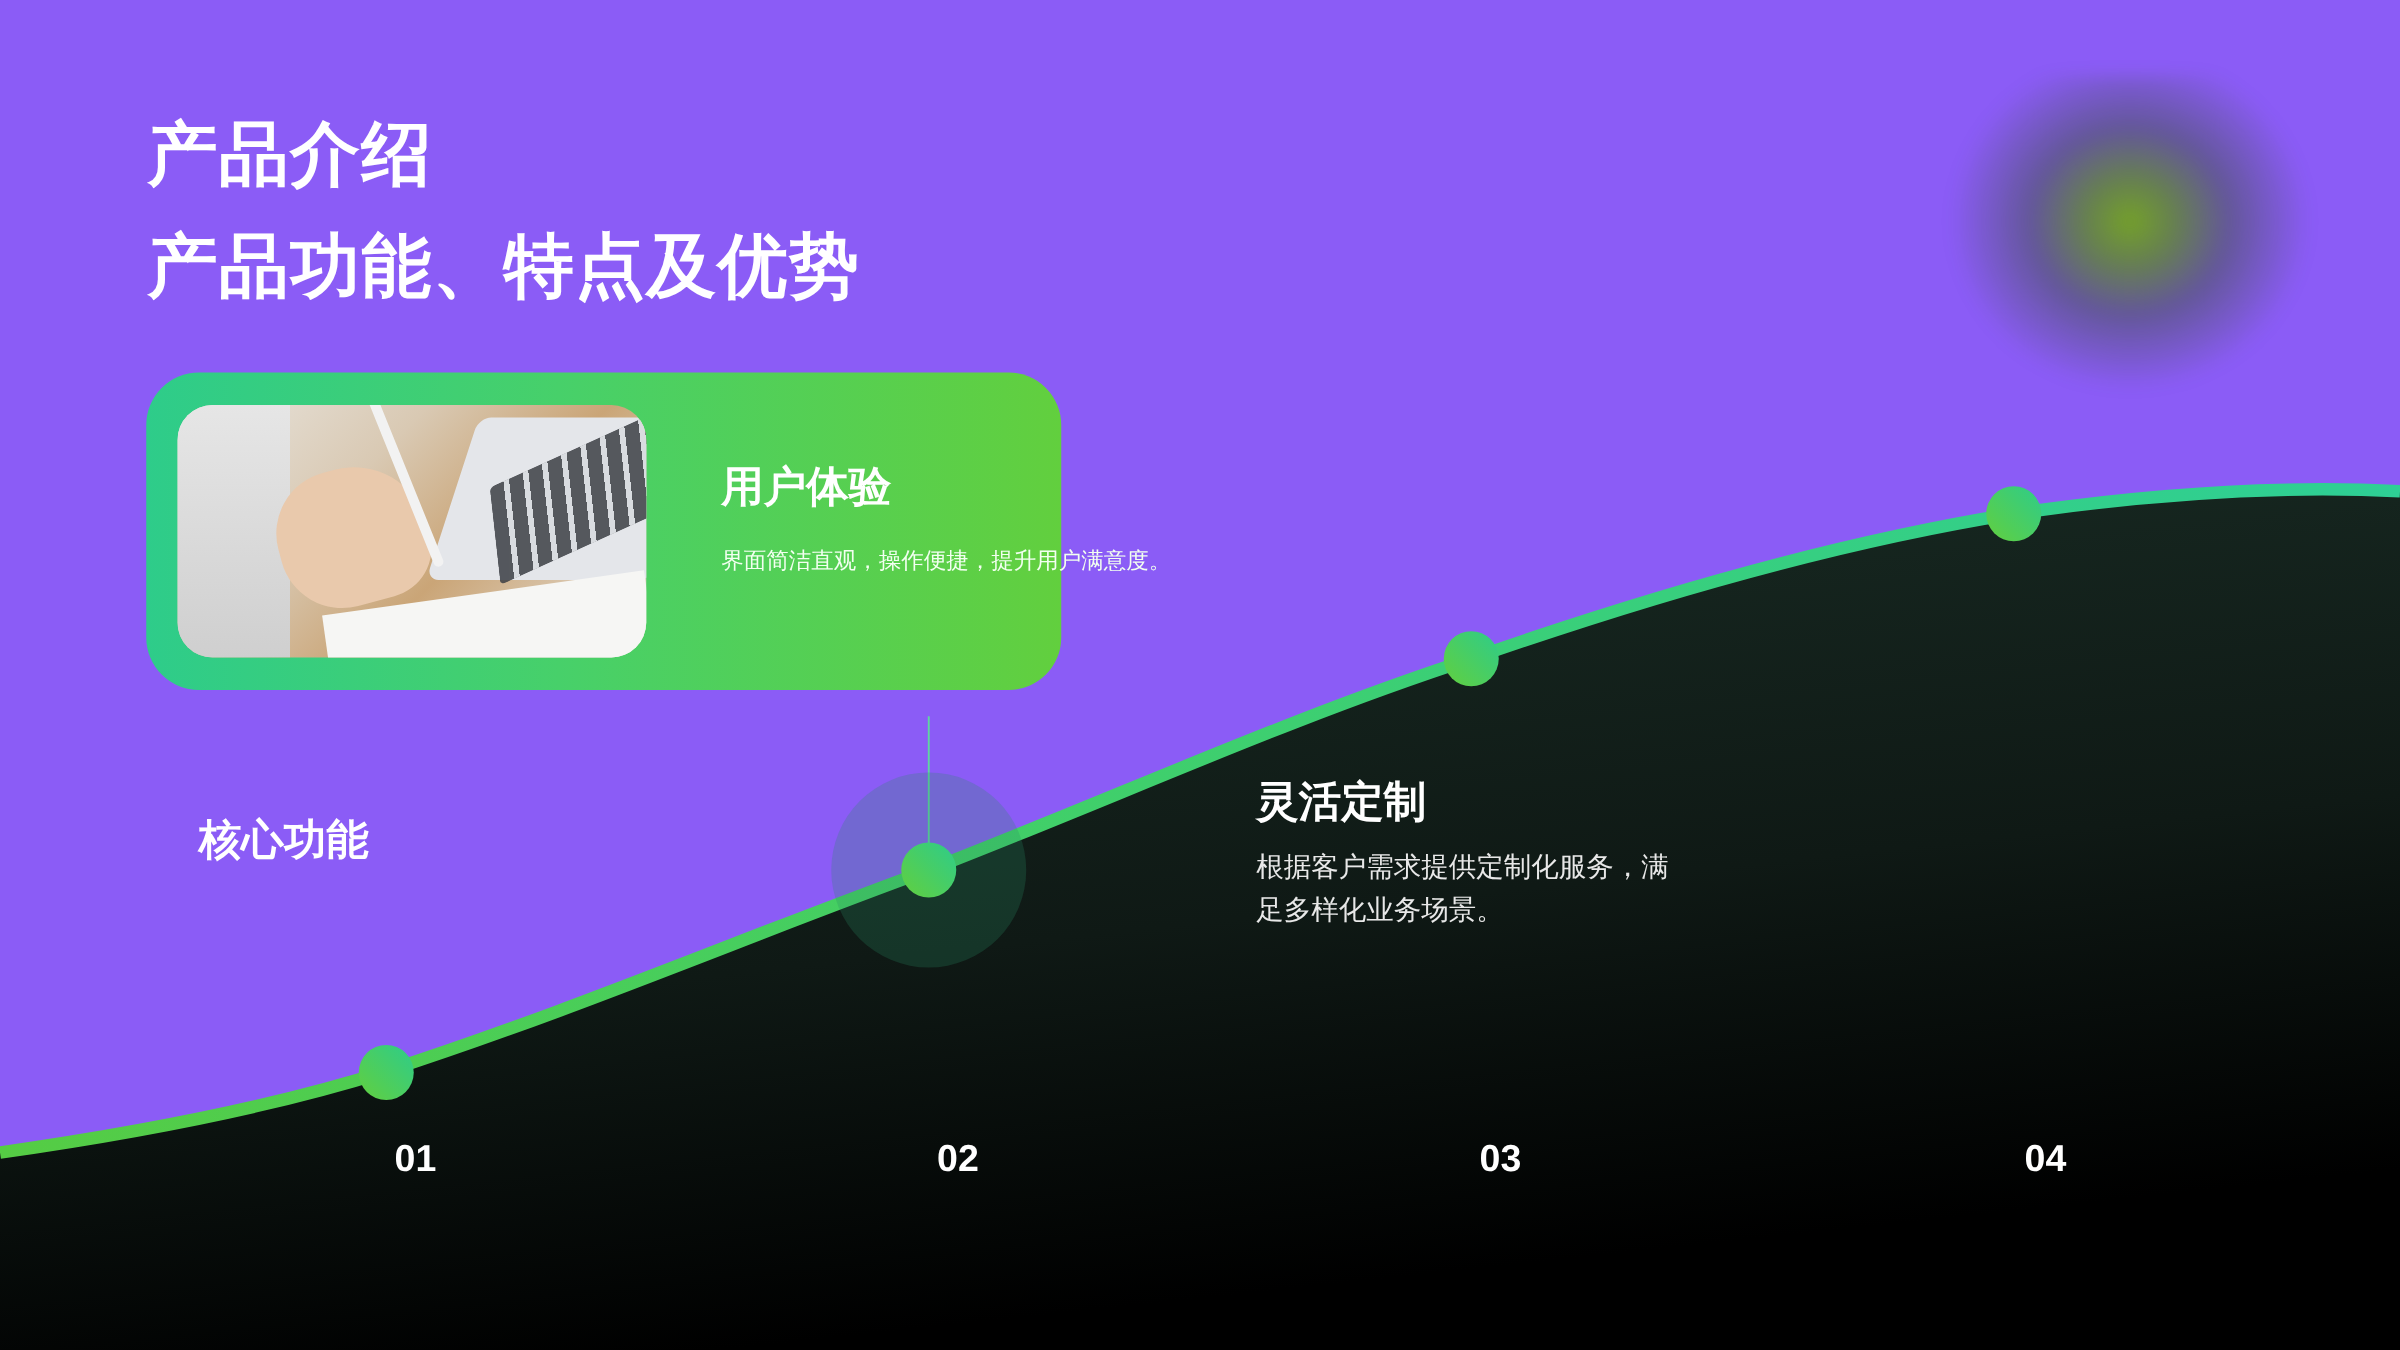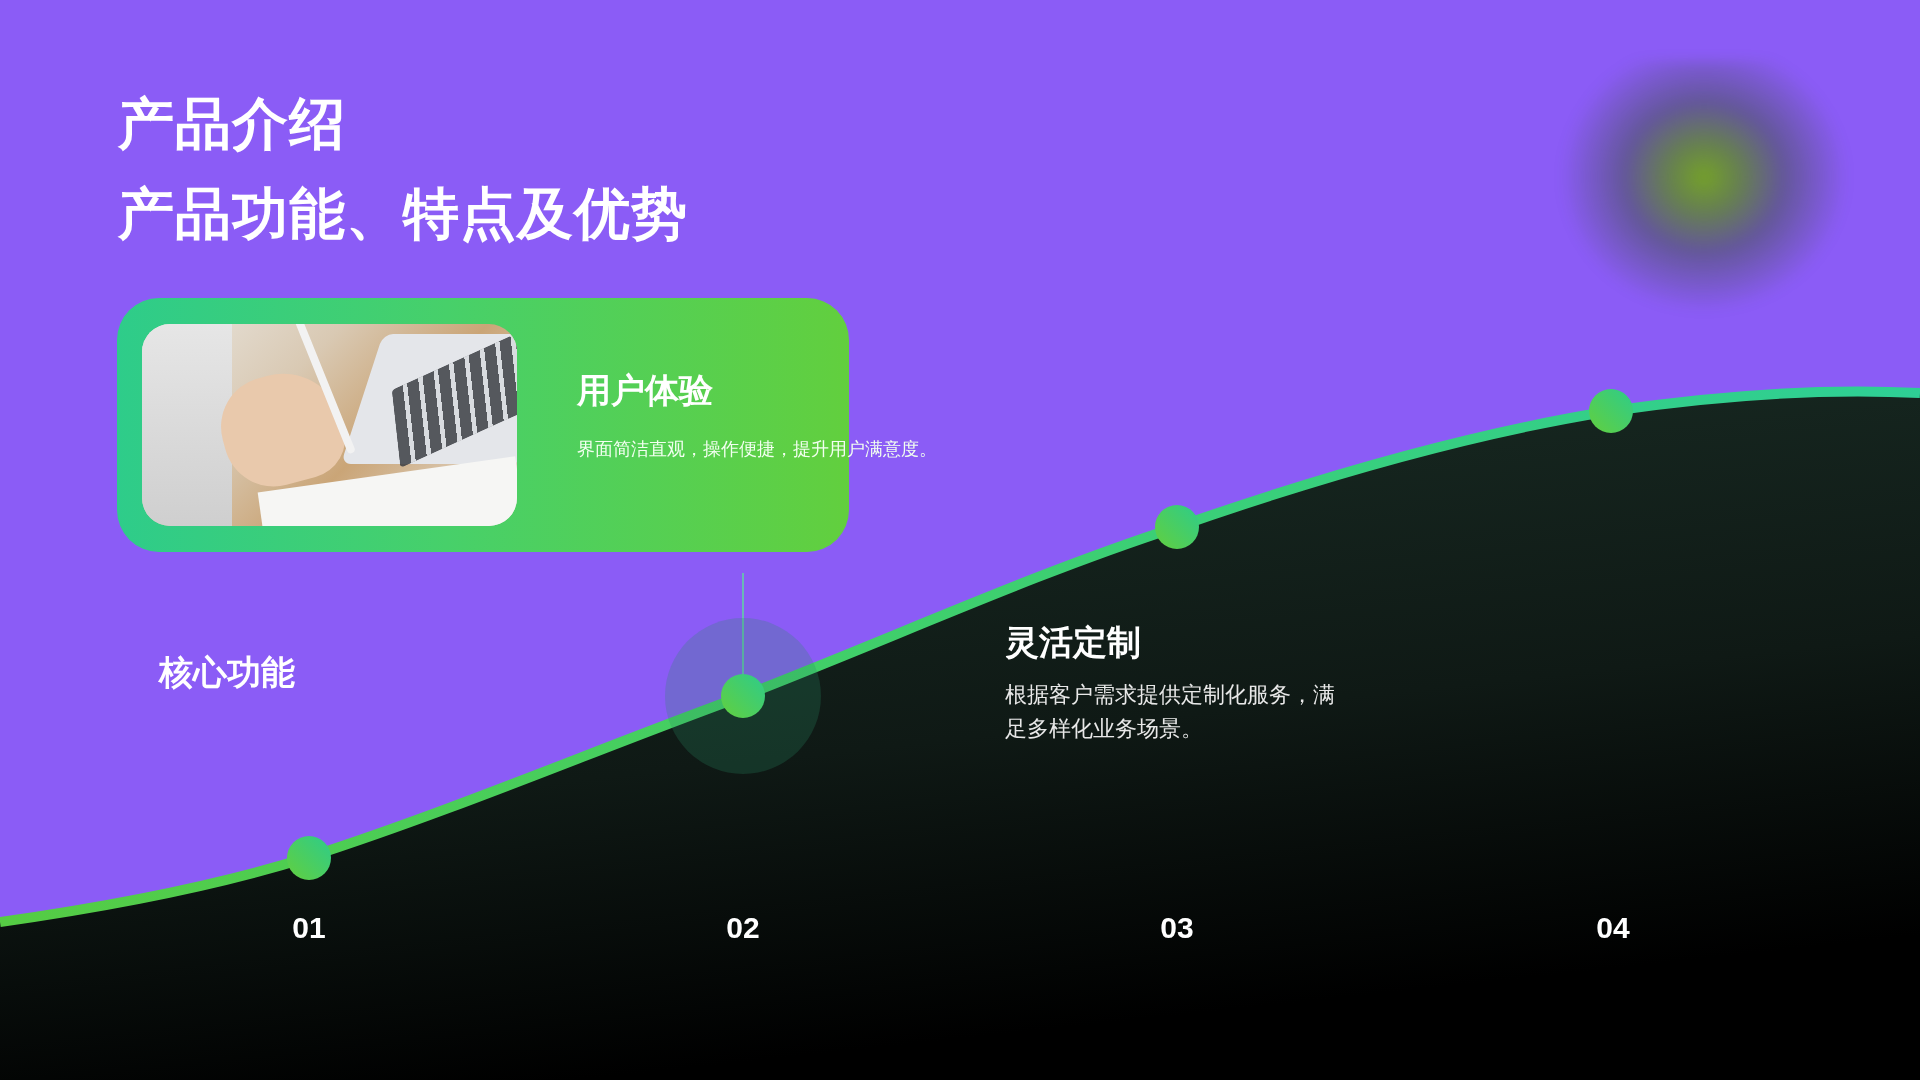--- a/index.html
+++ b/index.html
@@ -21,21 +21,21 @@
   .photo .pen { position: absolute; left: 150px; top: -10px; width: 8px; height: 150px; border-radius: 4px; background: #f2f2f2; transform: rotate(-22deg); transform-origin: top; }
   .photo .laptop { position: absolute; left: 220px; top: 10px; width: 180px; height: 130px; background: #e4e6ea; border-radius: 10px; transform: skewX(-18deg); }
   .photo .keys { position: absolute; left: 260px; top: 30px; width: 120px; height: 90px;
                  background: repeating-linear-gradient(90deg, #3c3f45 0 10px, #d8dade 10px 14px), #3c3f45; opacity: .85; transform: skewX(-25deg) rotate(-30deg); border-radius: 4px; }
   .photo .paper { position: absolute; left: 120px; top: 150px; width: 260px; height: 80px; background: #f6f6f4; transform: rotate(-8deg); }
   .card-title { position: absolute; left: 460px; top: 70px; font-size: 34px; font-weight: bold; line-height: 44px; }
   .card-desc { position: absolute; left: 460px; top: 134px; width: 360px; font-size: 18px; line-height: 34px; color: #f2fff0; }
   .feature { position: absolute; }
   .feature .f-title { font-size: 34px; font-weight: bold; line-height: 44px; }
   .feature .f-desc { margin-top: 14px; font-size: 22px; line-height: 34px; color: #e8e8e8; }
-  .num { position: absolute; top: 910px; width: 80px; margin-left: -40px; text-align: center; font-family: "Liberation Sans", sans-serif; font-size: 30px; font-weight: bold; line-height: 36px; }
+  .num { position: absolute; top: 910px; width: 80px; margin-left: -40px; text-align: right; font-family: "Liberation Sans", sans-serif; font-size: 30px; font-weight: bold; line-height: 36px; }
 </style>
 </head>
 <body>
 
 <div class="slide">
   <div class="glow"></div>
 
   <svg class="curve-svg" viewBox="0 0 1920 1080">
     <defs>
       <linearGradient id="areaGrad" x1="0" y1="0" x2="0.3" y2="1">

